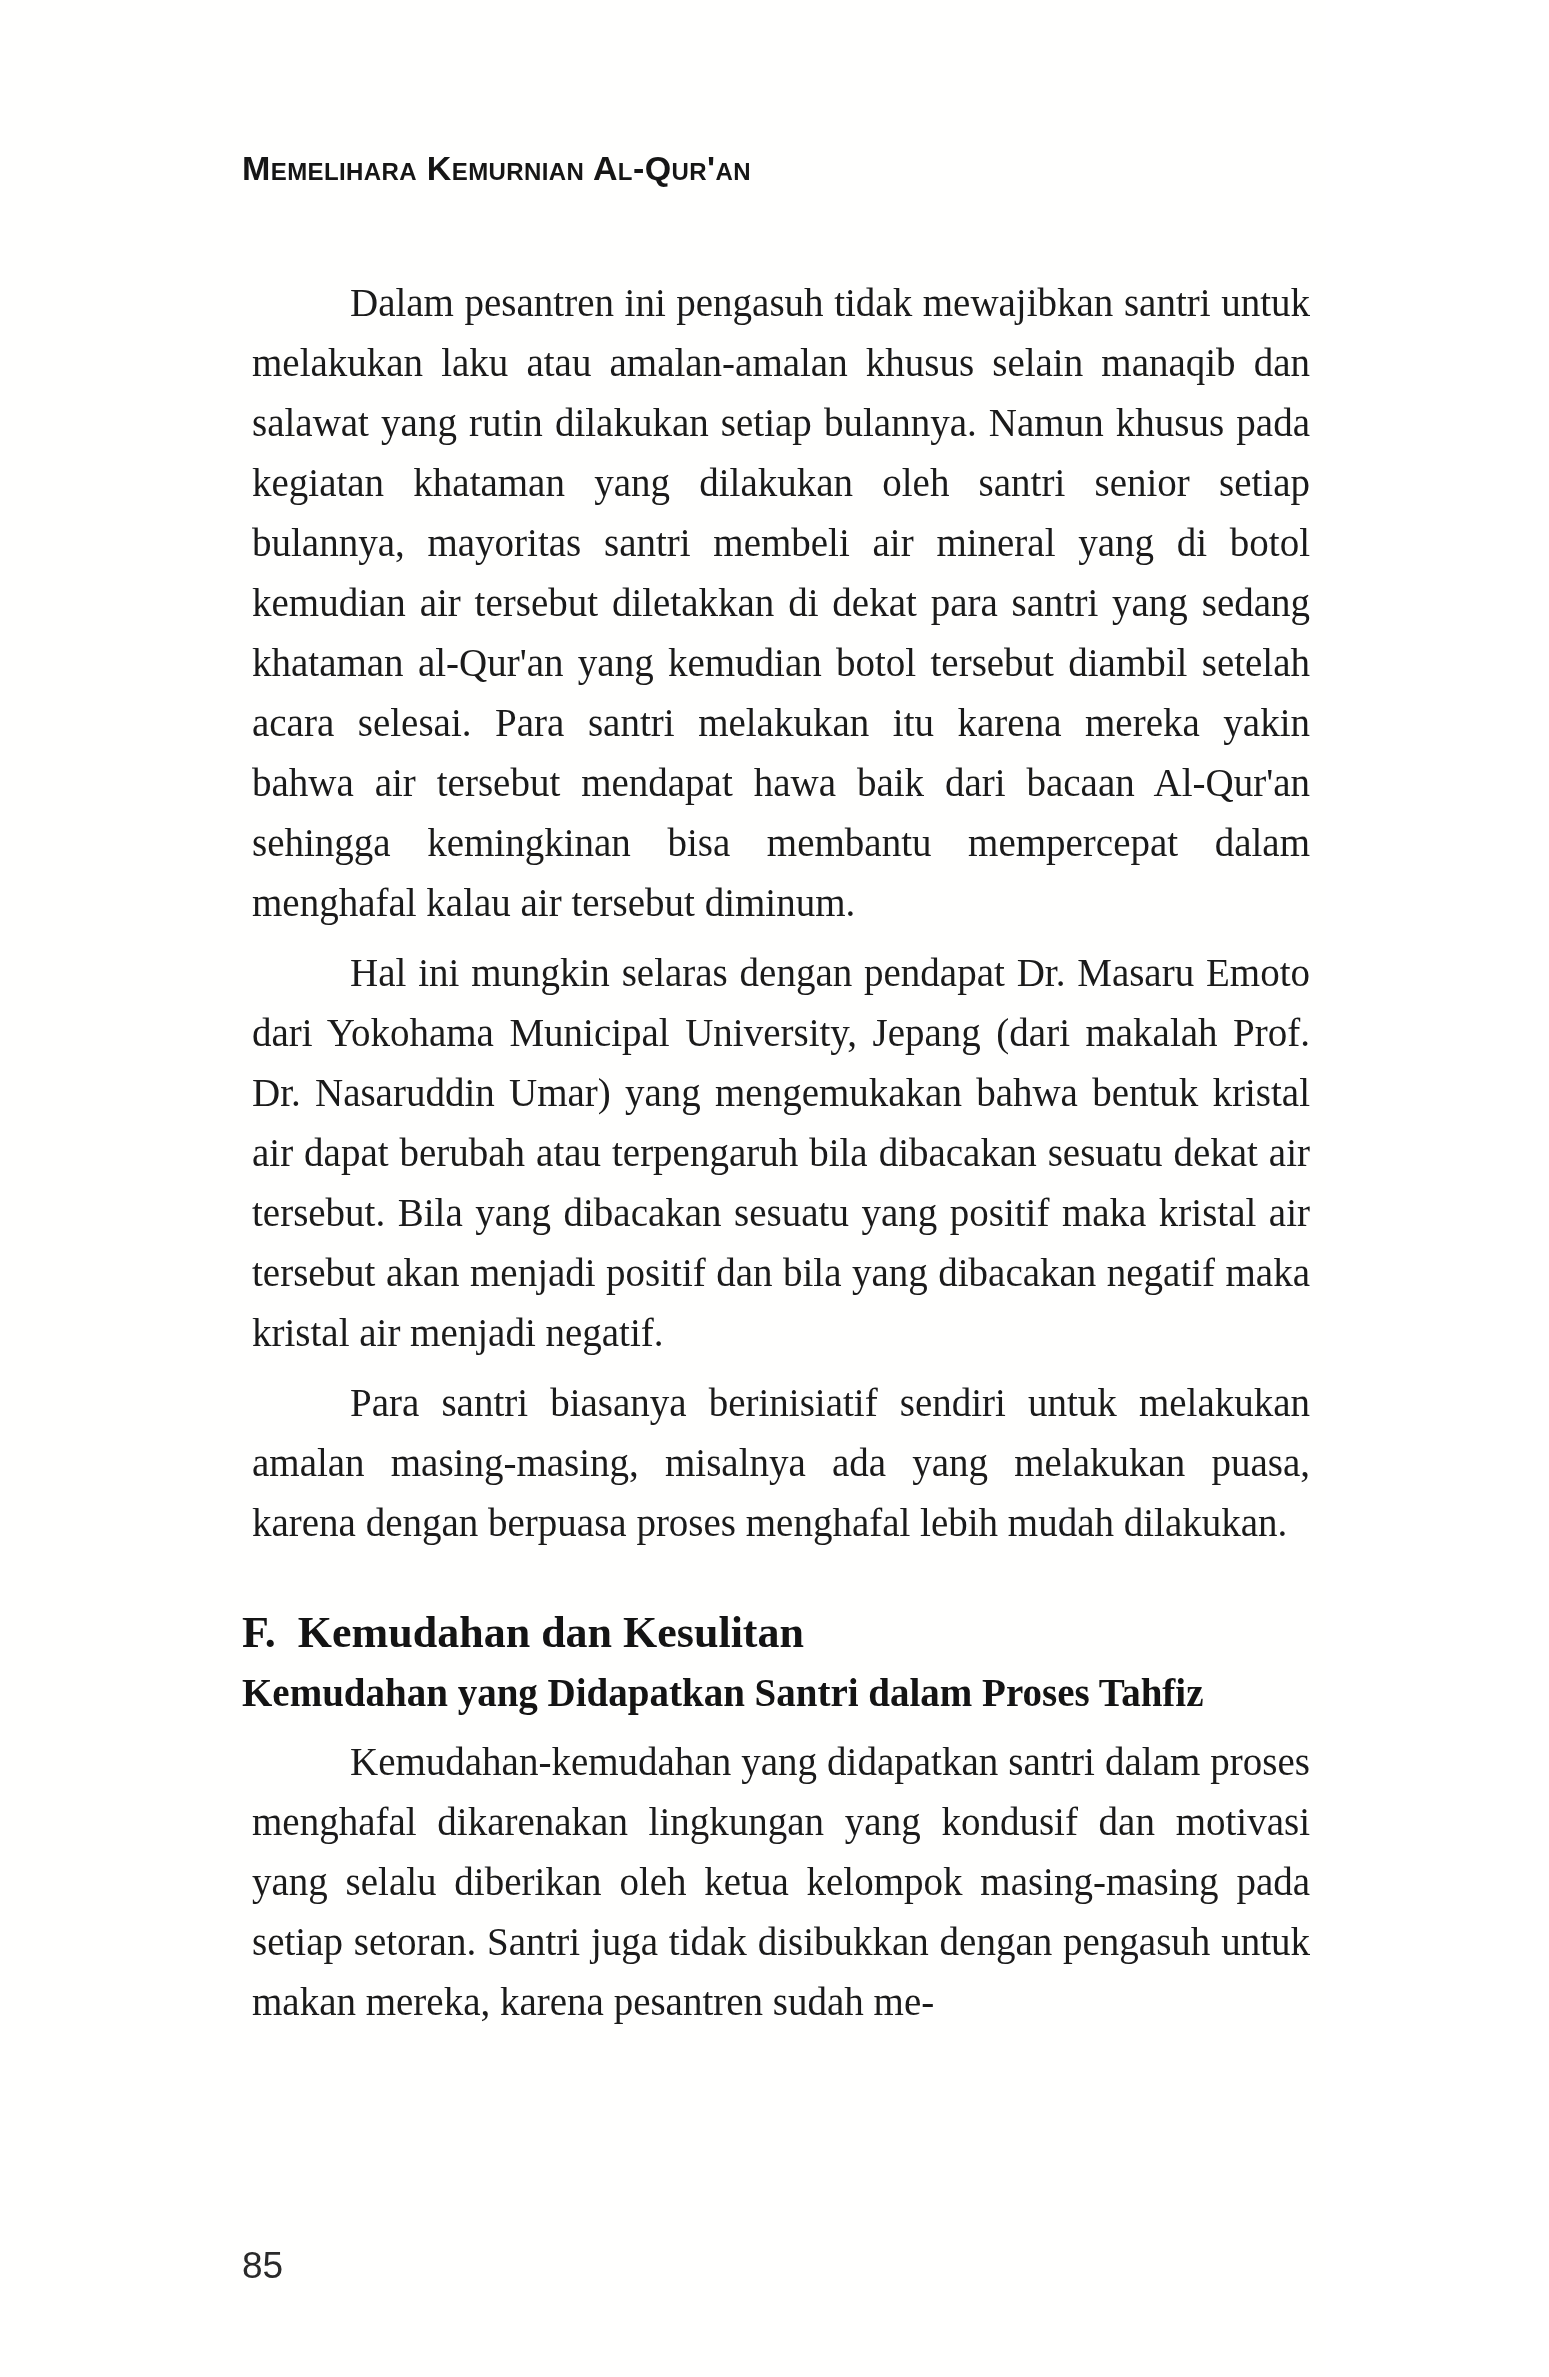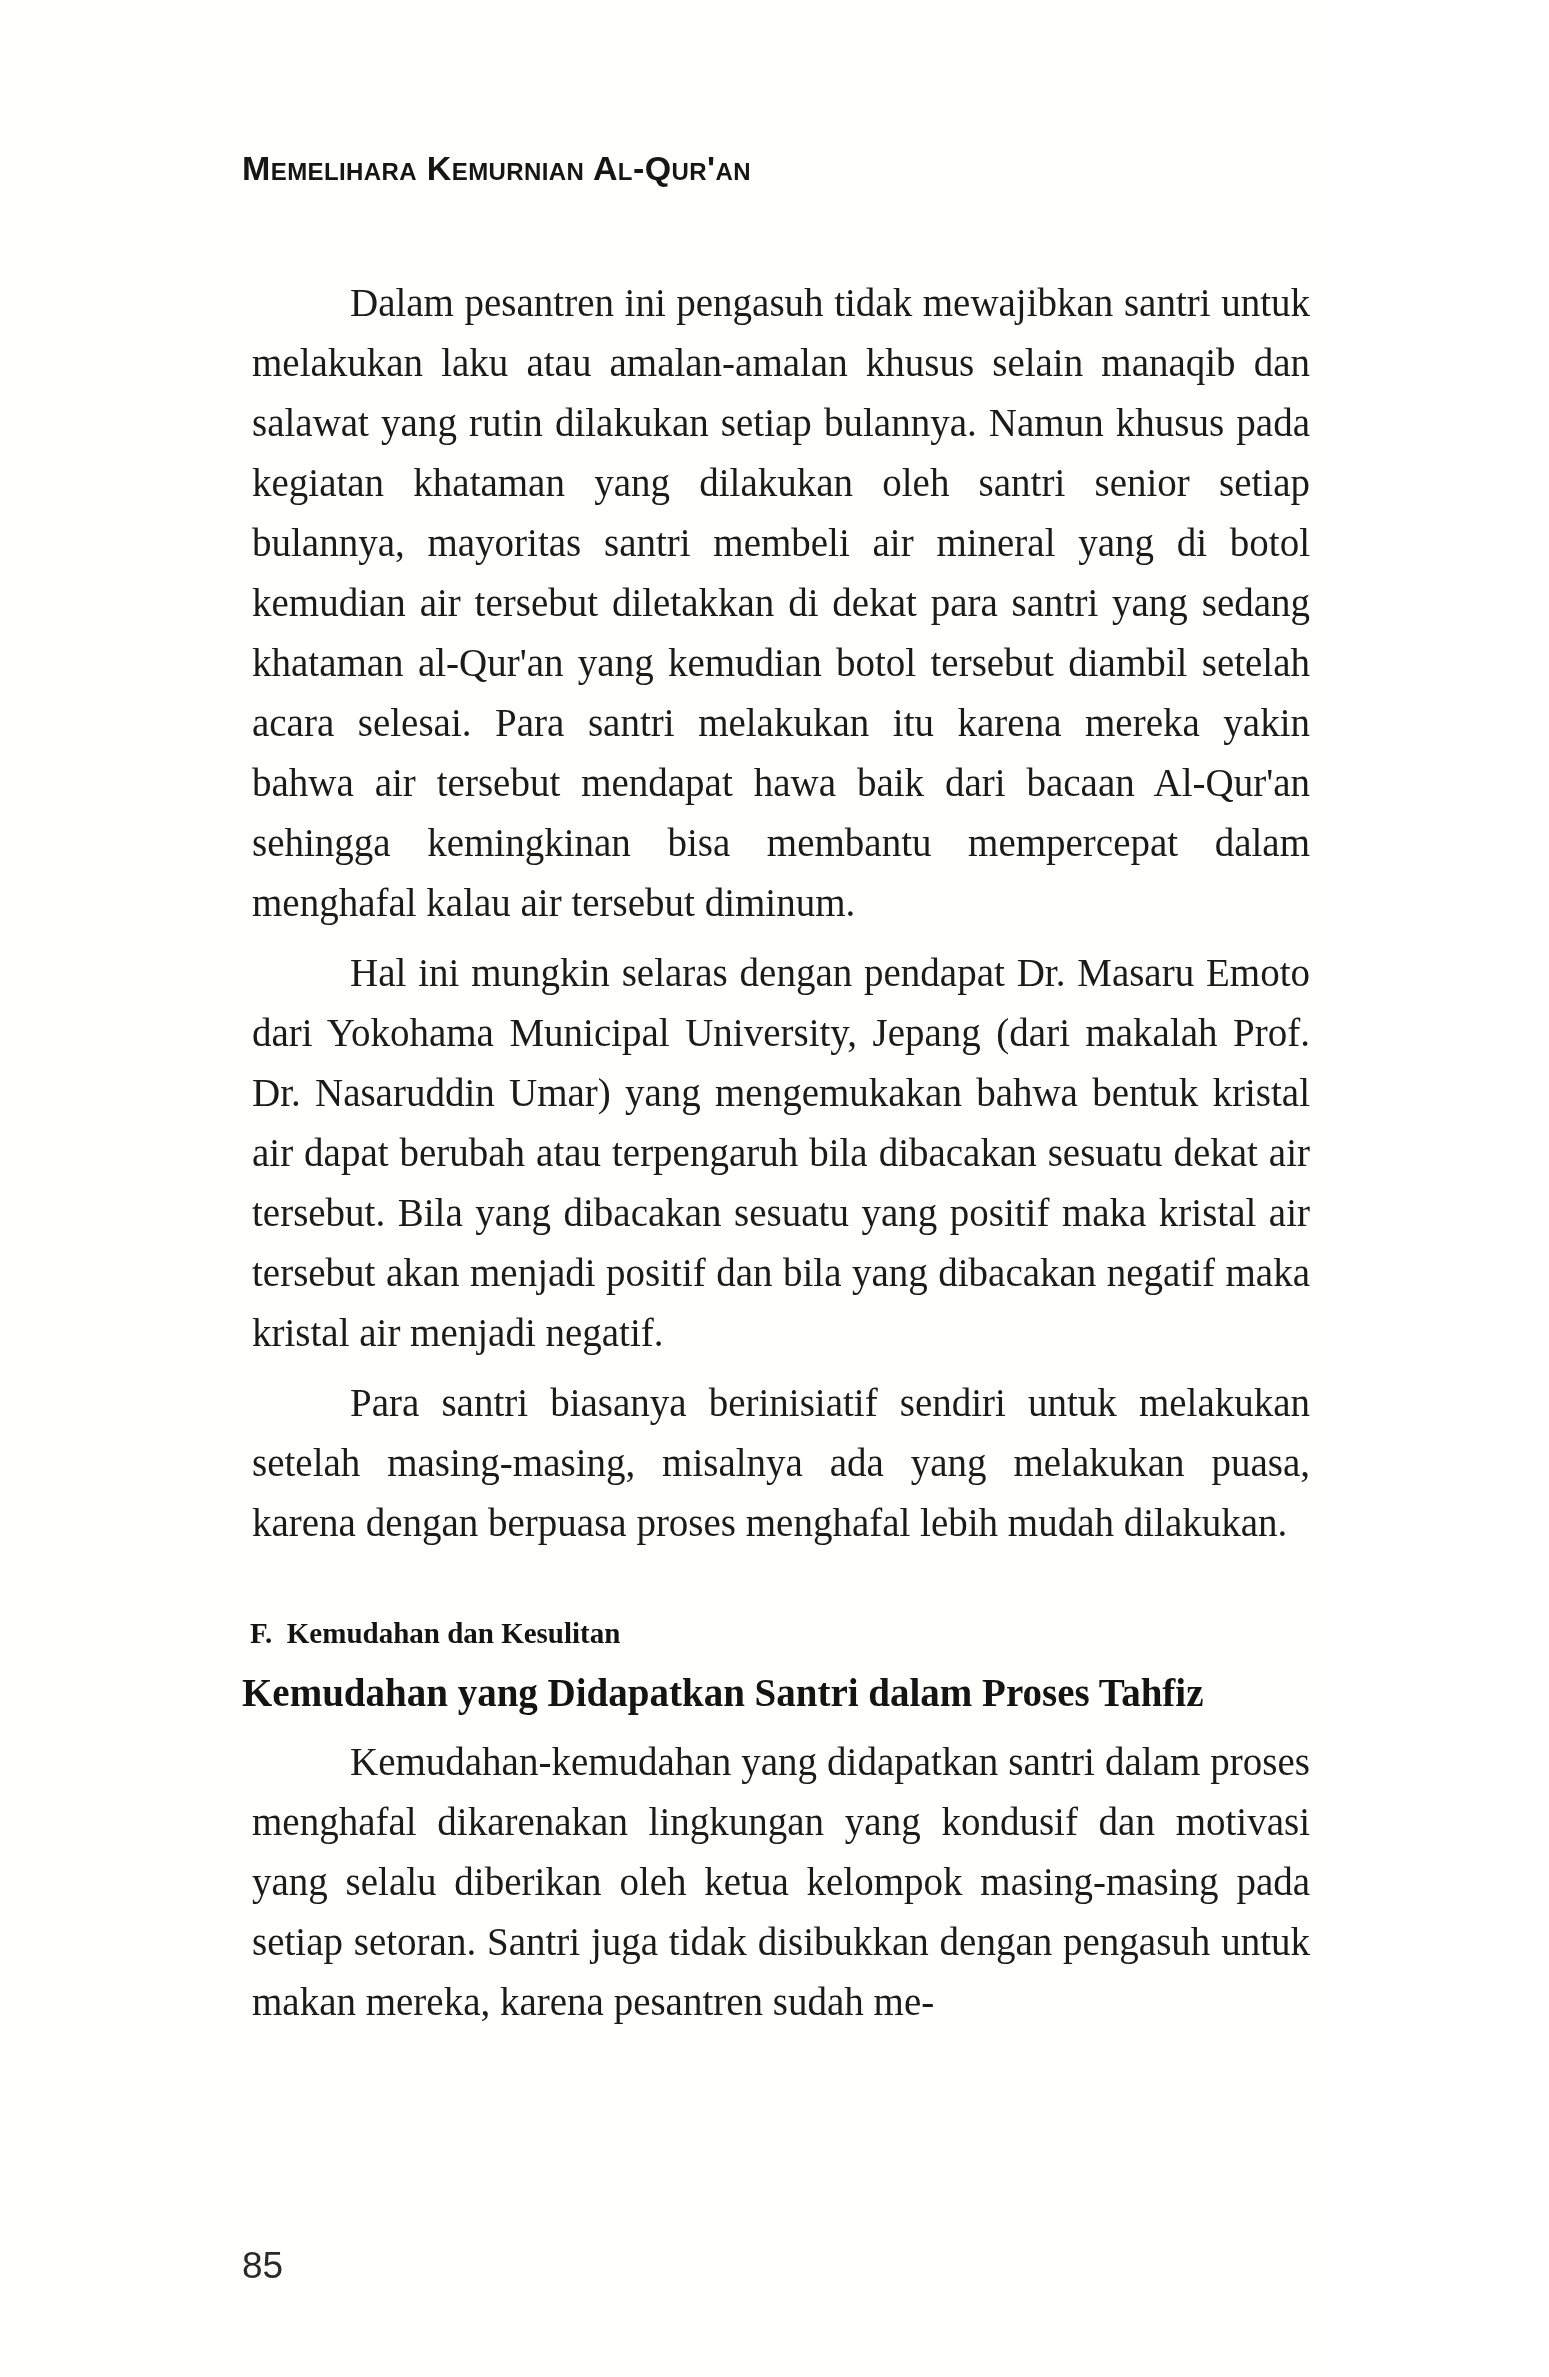--- a/index.html
+++ b/index.html
@@ -39,23 +39,23 @@
     text-align: justify;
   }
   .para {
     margin: 10px;
     padding: 0;
   }
   .para.indent {
     text-indent: 98px;
   }
   .section-heading {
-    margin: 51px 0 0 8px;
+    margin: 51px 0 0 0;
     padding: 0;
-    font-size: 29px;
+    font-size: 44px;
     line-height: 58px;
     font-weight: 700;
     text-align: left;
     color: #141414;
   }
   .sub-heading {
     margin: 1.8px 0 0 0;
     padding: 0;
     font-size: 39px;
     line-height: 58px;
@@ -80,21 +80,21 @@
 
 <div class="page">
 
   <header class="running-header">
     <span>Memelihara Kemurnian Al-Qur'an</span>
   </header>
 
   <main class="content">
     <p class="para indent">Dalam pesantren ini pengasuh tidak mewajibkan santri untuk melakukan laku atau amalan-amalan khusus selain manaqib dan salawat yang rutin dilakukan setiap bulannya. Namun khusus pada kegiatan khataman yang dilakukan oleh santri senior setiap bulannya, mayoritas santri membeli air mineral yang di botol kemudian air tersebut diletakkan di dekat para santri yang sedang khataman al-Qur'an yang kemudian botol tersebut diambil setelah acara selesai. Para santri melakukan itu karena mereka yakin bahwa air tersebut mendapat hawa baik dari bacaan Al-Qur'an sehingga kemingkinan bisa membantu mempercepat dalam menghafal kalau air tersebut diminum.</p>
     <p class="para indent">Hal ini mungkin selaras dengan pendapat Dr. Masaru Emoto dari Yokohama Municipal University, Jepang (dari makalah Prof. Dr. Nasaruddin Umar) yang mengemukakan bahwa bentuk kristal air dapat berubah atau terpengaruh bila dibacakan sesuatu dekat air tersebut. Bila yang dibacakan sesuatu yang positif maka kristal air tersebut akan menjadi positif dan bila yang dibacakan negatif maka kristal air menjadi negatif.</p>
-    <p class="para indent">Para santri biasanya berinisiatif sendiri untuk melakukan setelah masing-masing, misalnya ada yang melakukan puasa, karena dengan berpuasa proses menghafal lebih mudah dilakukan.</p>
+    <p class="para indent">Para santri biasanya berinisiatif sendiri untuk melakukan amalan masing-masing, misalnya ada yang melakukan puasa, karena dengan berpuasa proses menghafal lebih mudah dilakukan.</p>
 
     <h2 class="section-heading">F. Kemudahan dan Kesulitan</h2>
 
     <h3 class="sub-heading">Kemudahan yang Didapatkan Santri dalam Proses Tahfiz</h3>
 
     <p class="para indent">Kemudahan-kemudahan yang didapatkan santri dalam proses menghafal dikarenakan lingkungan yang kondusif dan motivasi yang selalu diberikan oleh ketua kelompok masing-masing pada setiap setoran. Santri juga tidak disibukkan dengan pengasuh untuk makan mereka, karena pesantren sudah me-</p>
   </main>
 
   <footer class="page-footer">
     <span class="page-number">85</span>

